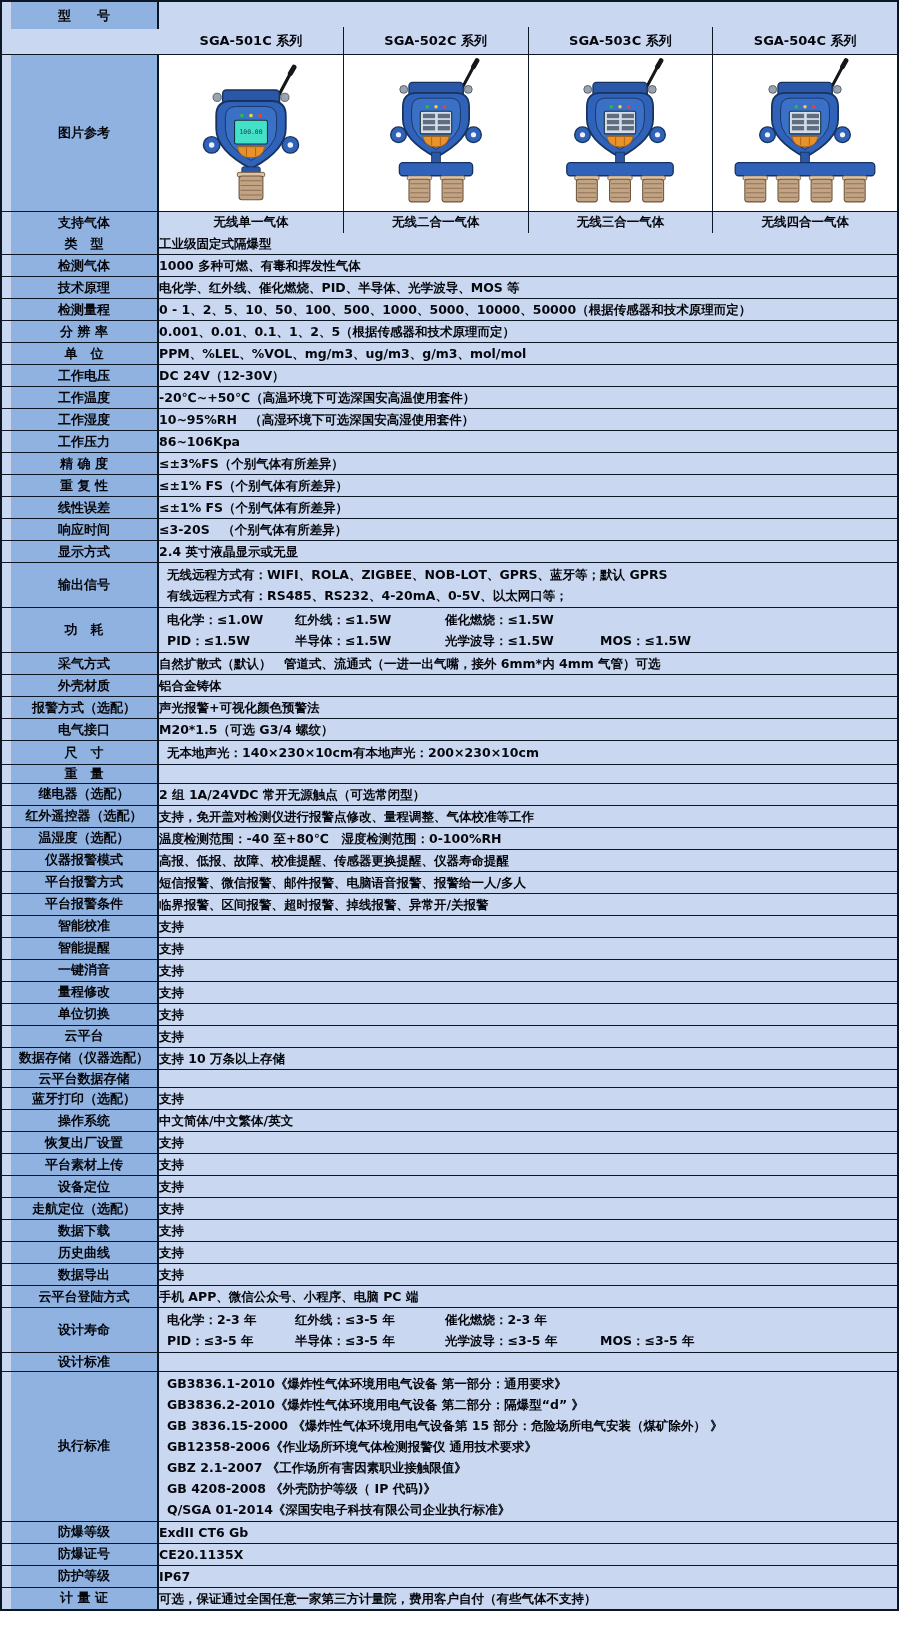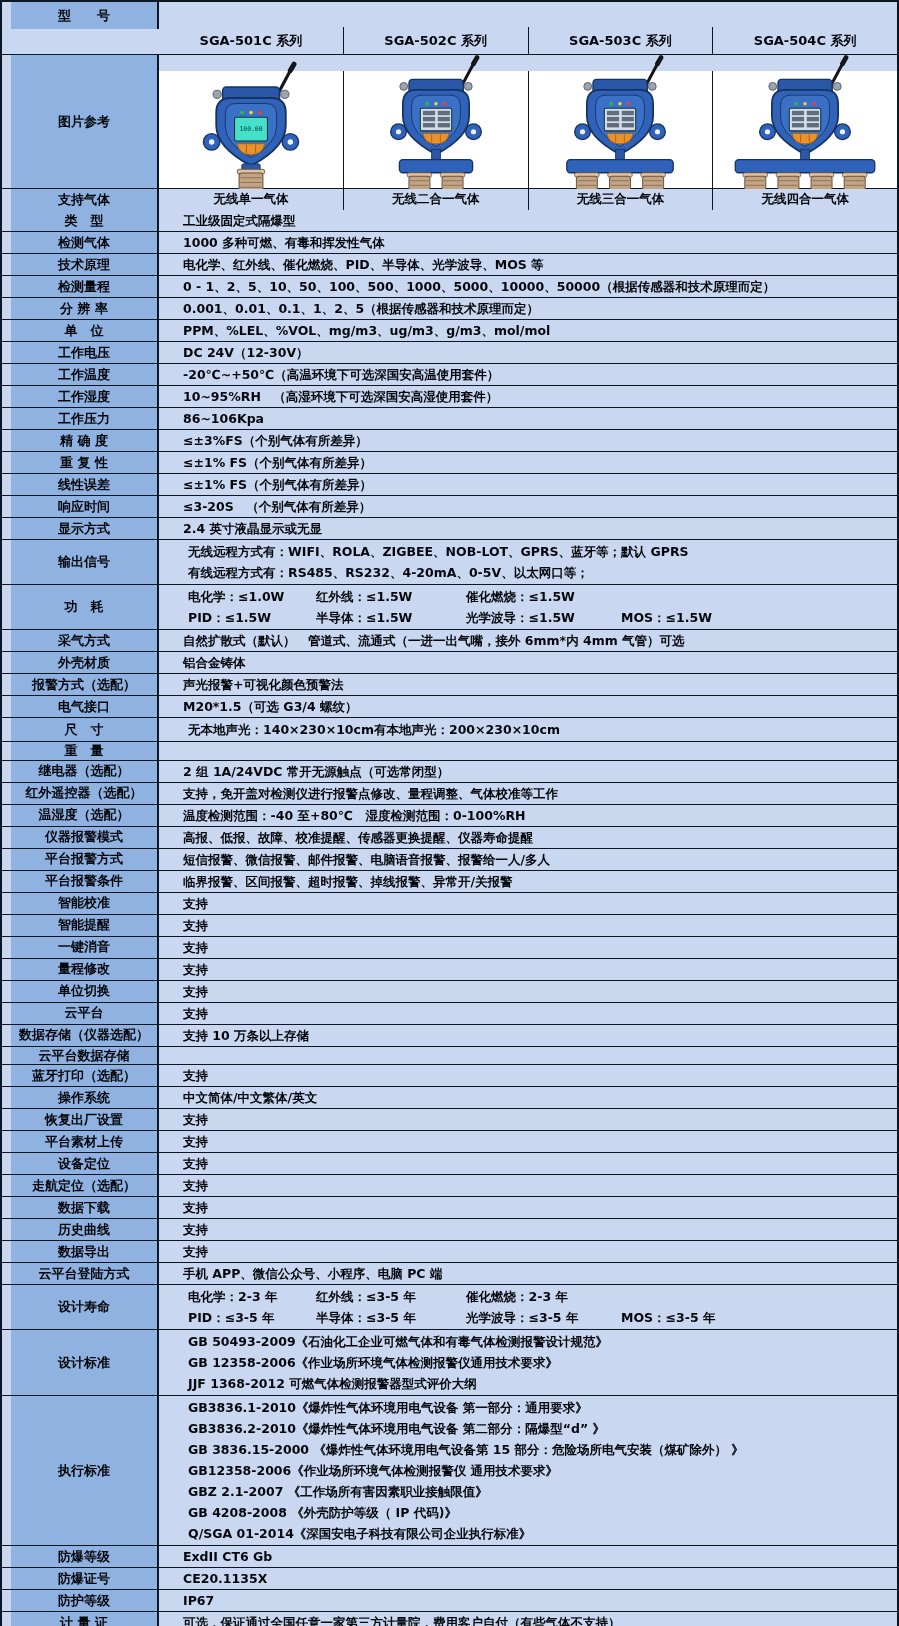--- a/index.html
+++ b/index.html
@@ -17,35 +17,35 @@
   .cell{box-sizing:border-box;}
   .label{
     flex:0 0 148px;width:148px;background:var(--label-bg);
     display:flex;align-items:center;justify-content:center;text-align:center;
     font-weight:bold;font-size:13px;line-height:1.2;padding:1px 4px;
     border-right:2px solid var(--border);
     margin-left:9px;
   }
   .value{
     flex:1;background:var(--cell-bg);min-height:21px;
-    display:flex;align-items:center;padding:0 24px;
+    display:flex;align-items:center;padding:0 0;
     font-size:12.5px;font-weight:600;line-height:21px;white-space:nowrap;overflow:hidden;
   }
-  .value.multi{flex-direction:column;align-items:stretch;justify-content:center;padding:1px 8px;margin-left:21px;}
+  .value.multi{flex-direction:column;align-items:stretch;justify-content:center;padding:1px 8px;}
   .value.multi .line{display:flex;line-height:21px;}
   .seg{display:inline-block;white-space:nowrap;}
   .segw4 .seg:nth-child(1){min-width:128px;}
   .segw4 .seg:nth-child(2){min-width:150px;}
   .segw4 .seg:nth-child(3){min-width:155px;}
   .segw2 .seg:nth-child(1){min-width:178px;}
   .col{flex:1;display:flex;align-items:center;justify-content:center;border-left:1px solid var(--border);background:var(--cell-bg);}
   .row .col:nth-child(2){border-left:none;}
   .header .cell{height:27px;}
   .header .col{font-weight:bold;font-size:13px;margin-top:25px;}
-  .images .col{background:var(--image-bg);height:117px;margin-top:16px;}
+  .images .col{background:var(--image-bg);height:156px;}
   .images .label{font-size:13px;}
   .gases .col{height:21px;font-weight:bold;font-size:12.5px;}
 </style>
 </head>
 <body>
 
 <div class="tbl">
 
   <div class="row header">
     <div class="cell label">型　　号</div>
@@ -467,31 +467,20 @@
           <div class="line">
             <span class="seg">PID：≤3-5 年</span>
             <span class="seg">半导体：≤3-5 年</span>
             <span class="seg">光学波导：≤3-5 年</span>
             <span class="seg">MOS：≤3-5 年</span>
           </div>
         </div>
       </div>
       <div class="row spec">
         <div class="cell label">设计标准</div>
-        <div class="cell value multi">
-          <div class="line">
-            <span class="seg">GB 50493-2009《石油化工企业可燃气体和有毒气体检测报警设计规范》</span>
-          </div>
-          <div class="line">
-            <span class="seg">GB 12358-2006《作业场所环境气体检测报警仪通用技术要求》</span>
-          </div>
-          <div class="line">
-            <span class="seg">JJF 1368-2012 可燃气体检测报警器型式评价大纲</span>
-          </div>
-        </div>
       </div>
       <div class="row spec">
         <div class="cell label">执行标准</div>
         <div class="cell value multi">
           <div class="line">
             <span class="seg">GB3836.1-2010《爆炸性气体环境用电气设备 第一部分：通用要求》</span>
           </div>
           <div class="line">
             <span class="seg">GB3836.2-2010《爆炸性气体环境用电气设备 第二部分：隔爆型“d” 》</span>
           </div>

